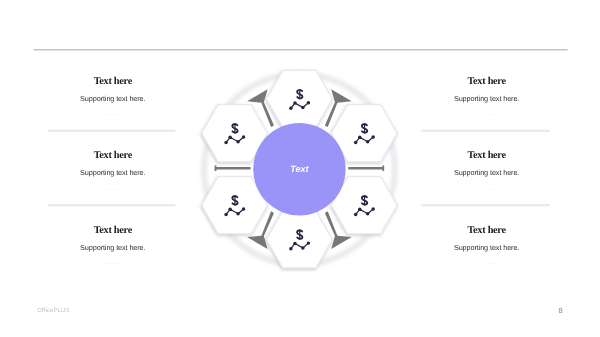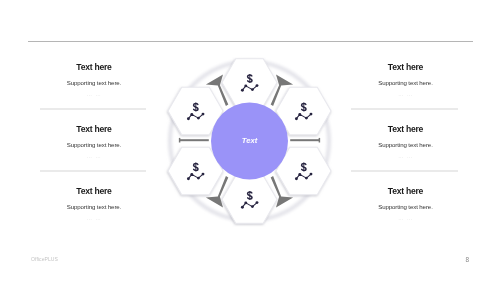--- a/index.html
+++ b/index.html
@@ -4,21 +4,21 @@
 <style>
   html,body{margin:0;padding:0;}
   body{width:500px;height:281px;background:#ffffff;overflow:hidden;
        font-family:"Liberation Sans", sans-serif;}
   .slide{position:relative;width:500px;height:281px;background:#fff;}
   .toprule{position:absolute;left:27.5px;top:41px;width:445px;height:1px;background:#b5b5b5;}
   .col{position:absolute;top:56px;width:180px;}
   .colL{left:4px;}
   .colR{left:315.5px;}
   .block{position:relative;height:62px;}
-  .btitle{position:absolute;left:0;right:0;top:5.6px;text-align:center;font-size:8.6px;font-weight:bold;color:#1a1a1a;letter-spacing:-0.25px;}
+  .btitle{position:absolute;left:0;right:0;top:5.6px;text-align:center;font-size:8.6px;font-weight:bold;color:#1a1a1a;letter-spacing:-0.25px;font-family:Liberation Serif, serif;}
   .bsub{position:absolute;left:0;right:0;top:23.4px;text-align:center;font-size:6.1px;color:#333333;letter-spacing:-0.1px;}
   .btiny{position:absolute;left:0;right:0;top:36.3px;text-align:center;font-size:4.3px;color:#d2d2d2;letter-spacing:0.55px;}
   .bdiv{position:absolute;left:36px;width:106px;top:52.2px;height:1.4px;background:#eaeaea;}
   .colR .bdiv{left:35.5px;width:107px;}
   .footer{position:absolute;left:31px;top:256.4px;font-size:5.1px;color:#c4c4c4;letter-spacing:.05px;}
   .pagenum{position:absolute;left:465.5px;top:256px;font-size:6.4px;color:#888888;}
   svg.diagram{position:absolute;left:0px;top:0px;}
 </style>
 </head>
 <body>

